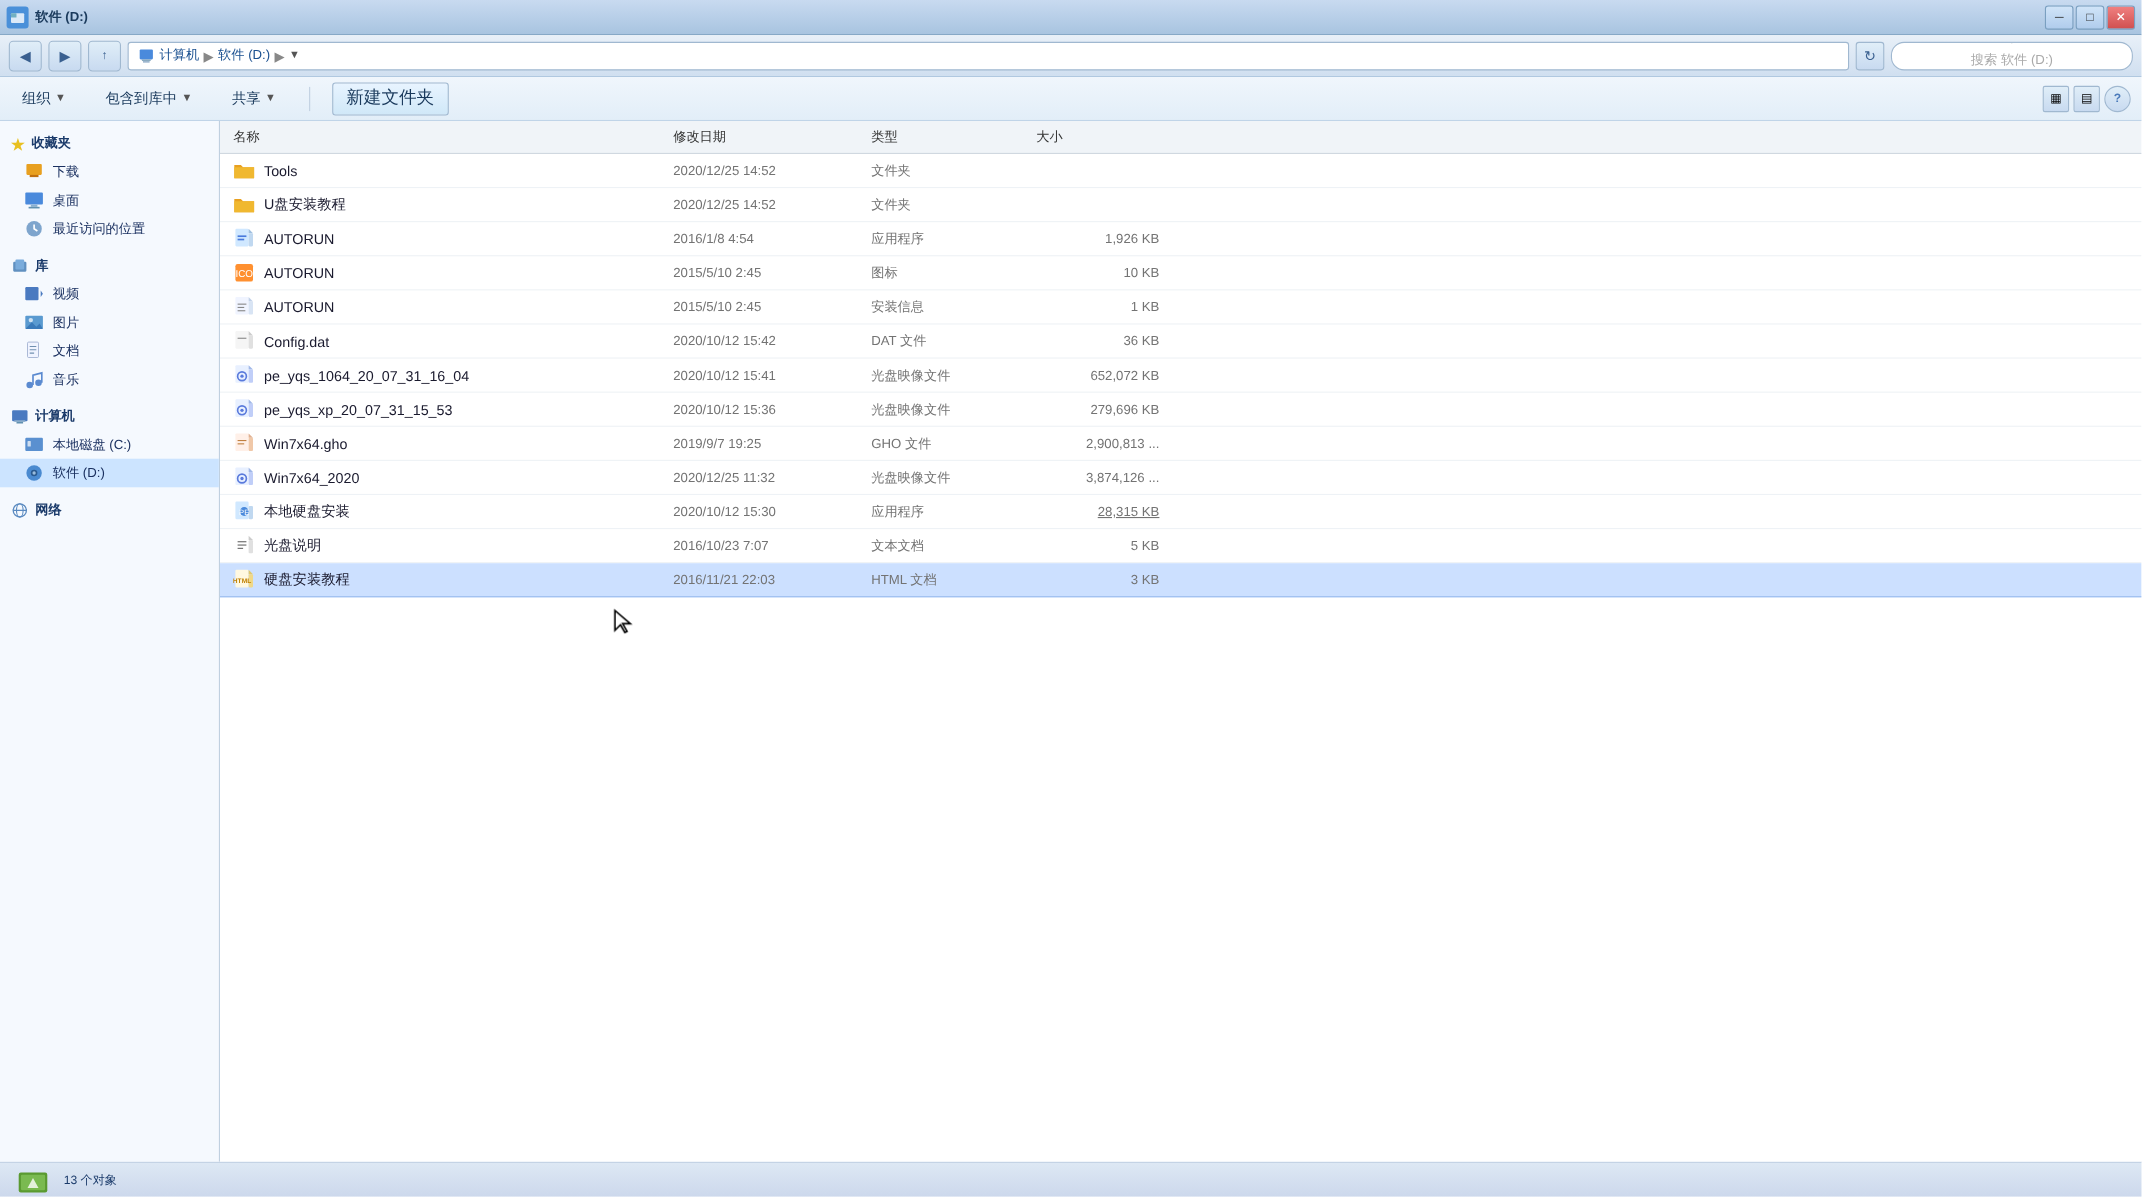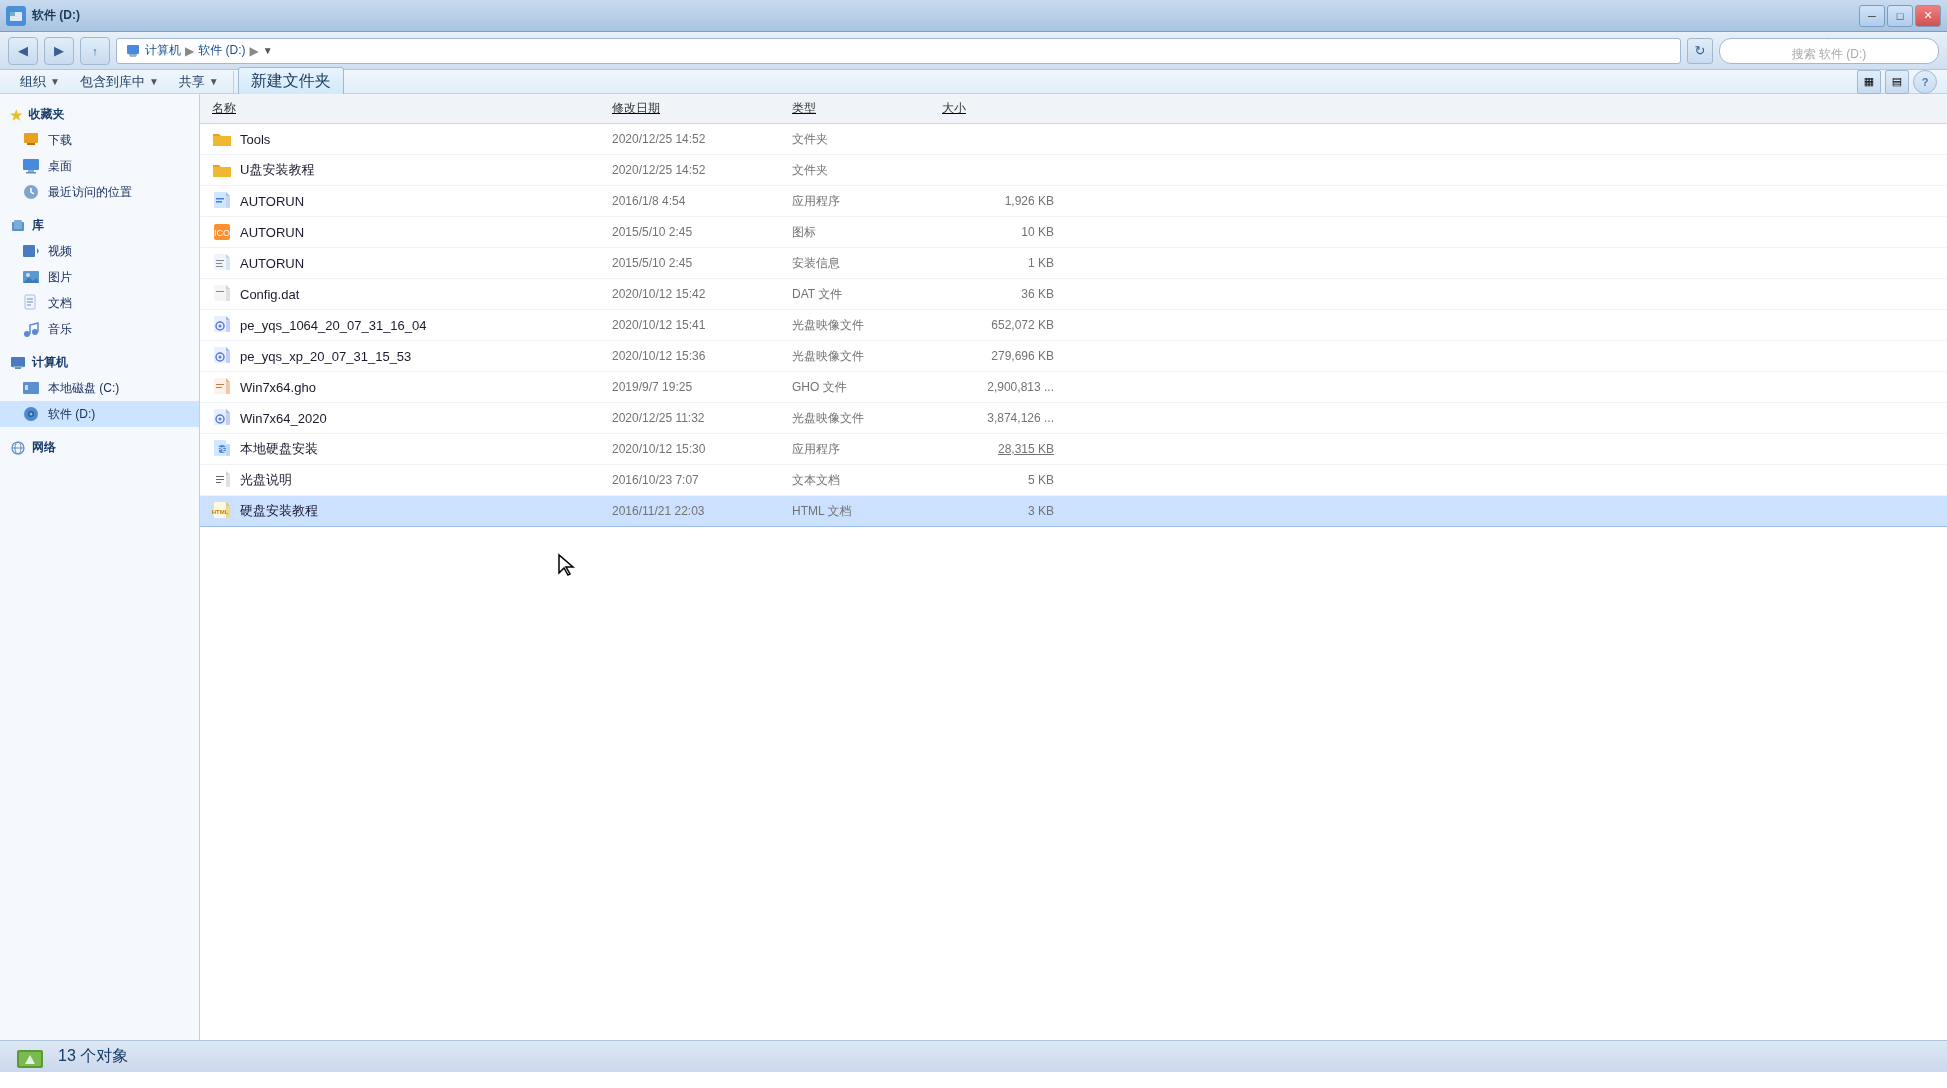--- a/index.html
+++ b/index.html
@@ -119,26 +119,26 @@
       cursor: pointer;
       display: flex;
       align-items: center;
       justify-content: center;
       font-size: 13px;
       color: #3a6090;
     }
 
     
     .toolbar {
-      height: 24px;
+      height: 40px;
       background: linear-gradient(to bottom, #f0f6fc, #e2eef8);
       display: flex;
       align-items: center;
       padding: 0 10px;
-      gap: 0;
+      gap: 16px;
       border-bottom: 1px solid #c0d4e8;
     }
     .toolbar-btn {
       height: 30px;
       padding: 0 10px;
       border: none;
       background: transparent;
       cursor: pointer;
       font-size: 13px;
       color: #1a3a5c;
@@ -223,21 +223,20 @@
       background: white;
     }
     .file-list-header {
       display: grid;
       grid-template-columns: 400px 180px 150px 120px;
       padding: 4px 8px;
       border-bottom: 1px solid #d0d8e0;
       background: #f0f4f8;
       position: sticky;
       top: 0;
-      text-decoration: underline;
     }
     .col-header {
       font-size: 12px;
       color: #333;
       padding: 2px 4px;
       cursor: pointer;
       display: flex;
       align-items: center;
       gap: 3px;
     }
@@ -285,21 +284,21 @@
       gap: 12px;
     }
     .status-icon {
       width: 32px;
       height: 32px;
       display: flex;
       align-items: center;
       justify-content: center;
     }
     .status-text {
-      font-size: 16px;
+      font-size: 11px;
       color: #1a3a6a;
     }
 
     
     ::-webkit-scrollbar { width: 8px; }
     ::-webkit-scrollbar-track { background: #f0f4f8; }
     ::-webkit-scrollbar-thumb { background: #a0b8d0; border-radius: 4px; }
 
     
     .dropdown-arrow { font-size: 10px; color: #555; }

